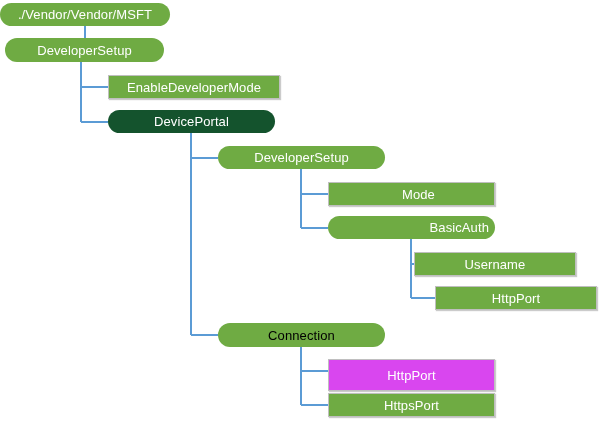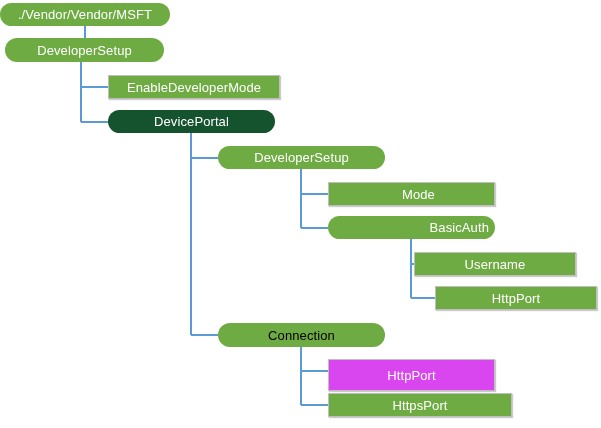--- a/index.html
+++ b/index.html
@@ -106,17 +106,17 @@
       </div>
       <div class="node rect" style="left: 435px; top: 286px; width: 162px; height: 24px; background: rgb(111, 171, 67); color: rgb(255, 255, 255); border-color: rgb(191, 191, 191);">
         <span class="node-label">HttpPort</span>
       </div>
       <div class="node pill" style="left: 218px; top: 323px; width: 167px; height: 24px; background: rgb(111, 171, 67); color: #000000; text-align: center;">
         <span class="node-label">Connection</span>
       </div>
       <div class="node rect" style="left: 328px; top: 359px; width: 167px; height: 32px; background: #d946ef; color: rgb(255, 255, 255); border-color: rgb(191, 191, 191);">
         <span class="node-label">HttpPort</span>
       </div>
-      <div class="node rect" style="left: 328px; top: 393px; width: 184px; height: 24px; background: rgb(111, 171, 67); color: rgb(255, 255, 255); border-color: rgb(191, 191, 191);">
+      <div class="node rect" style="left: 328px; top: 393px; width: 167px; height: 24px; background: rgb(111, 171, 67); color: rgb(255, 255, 255); border-color: rgb(191, 191, 191);">
         <span class="node-label">HttpsPort</span>
       </div>
     </div>
 </div>
 
 </body></html>

